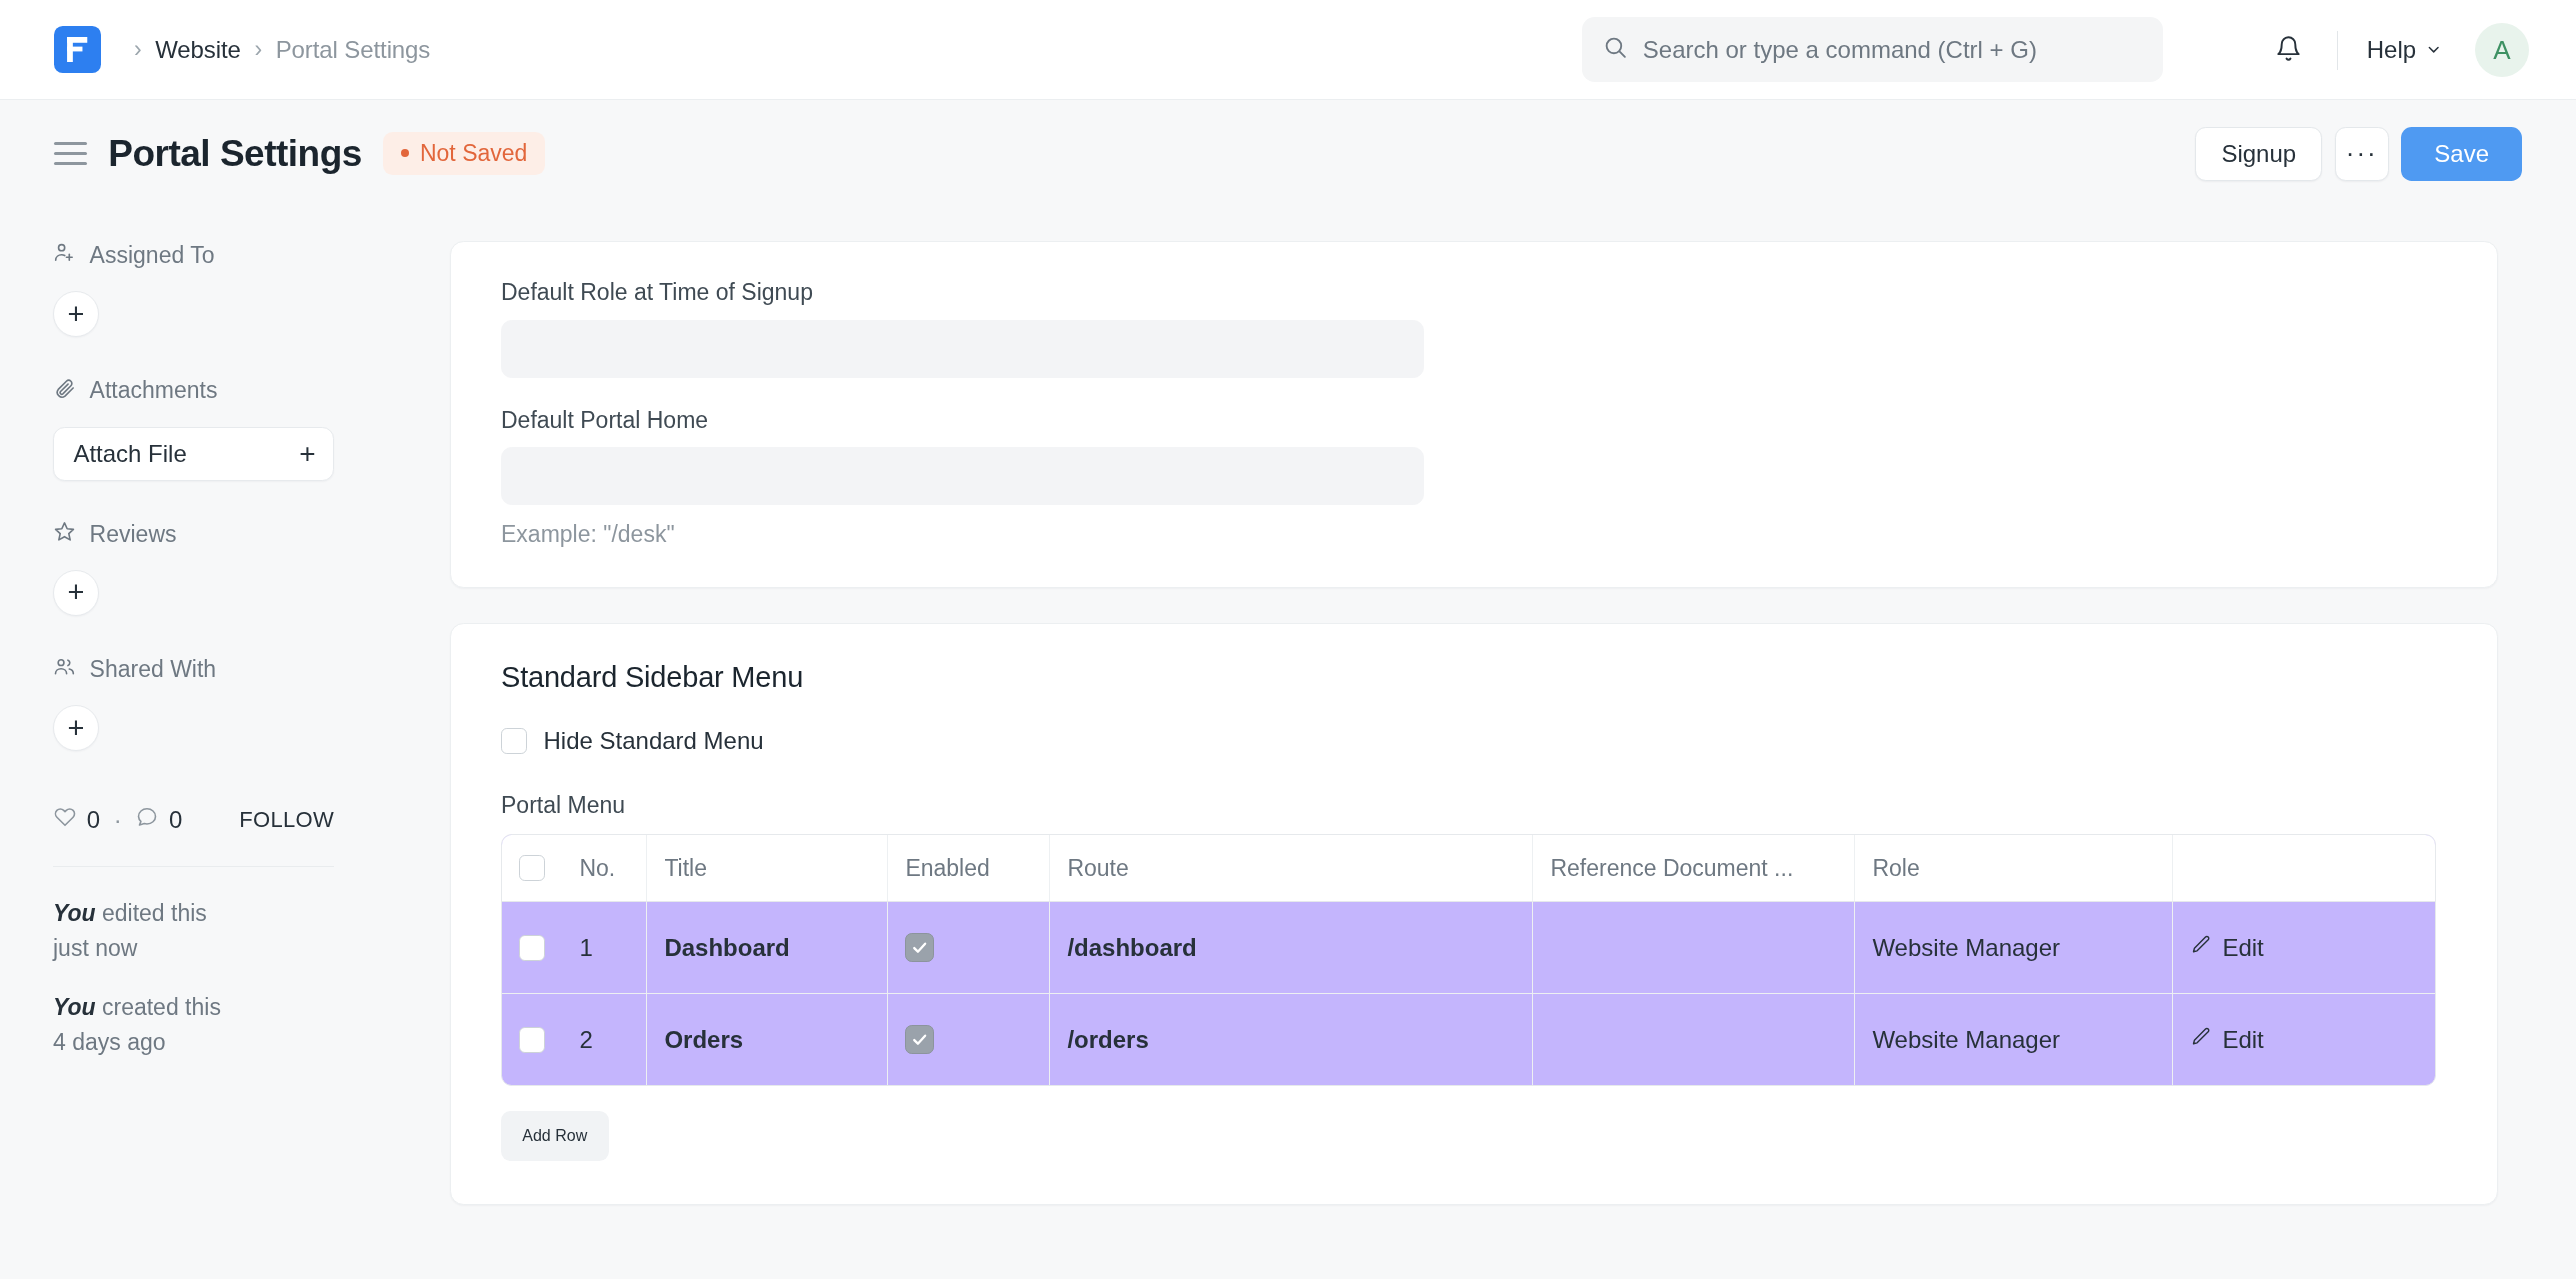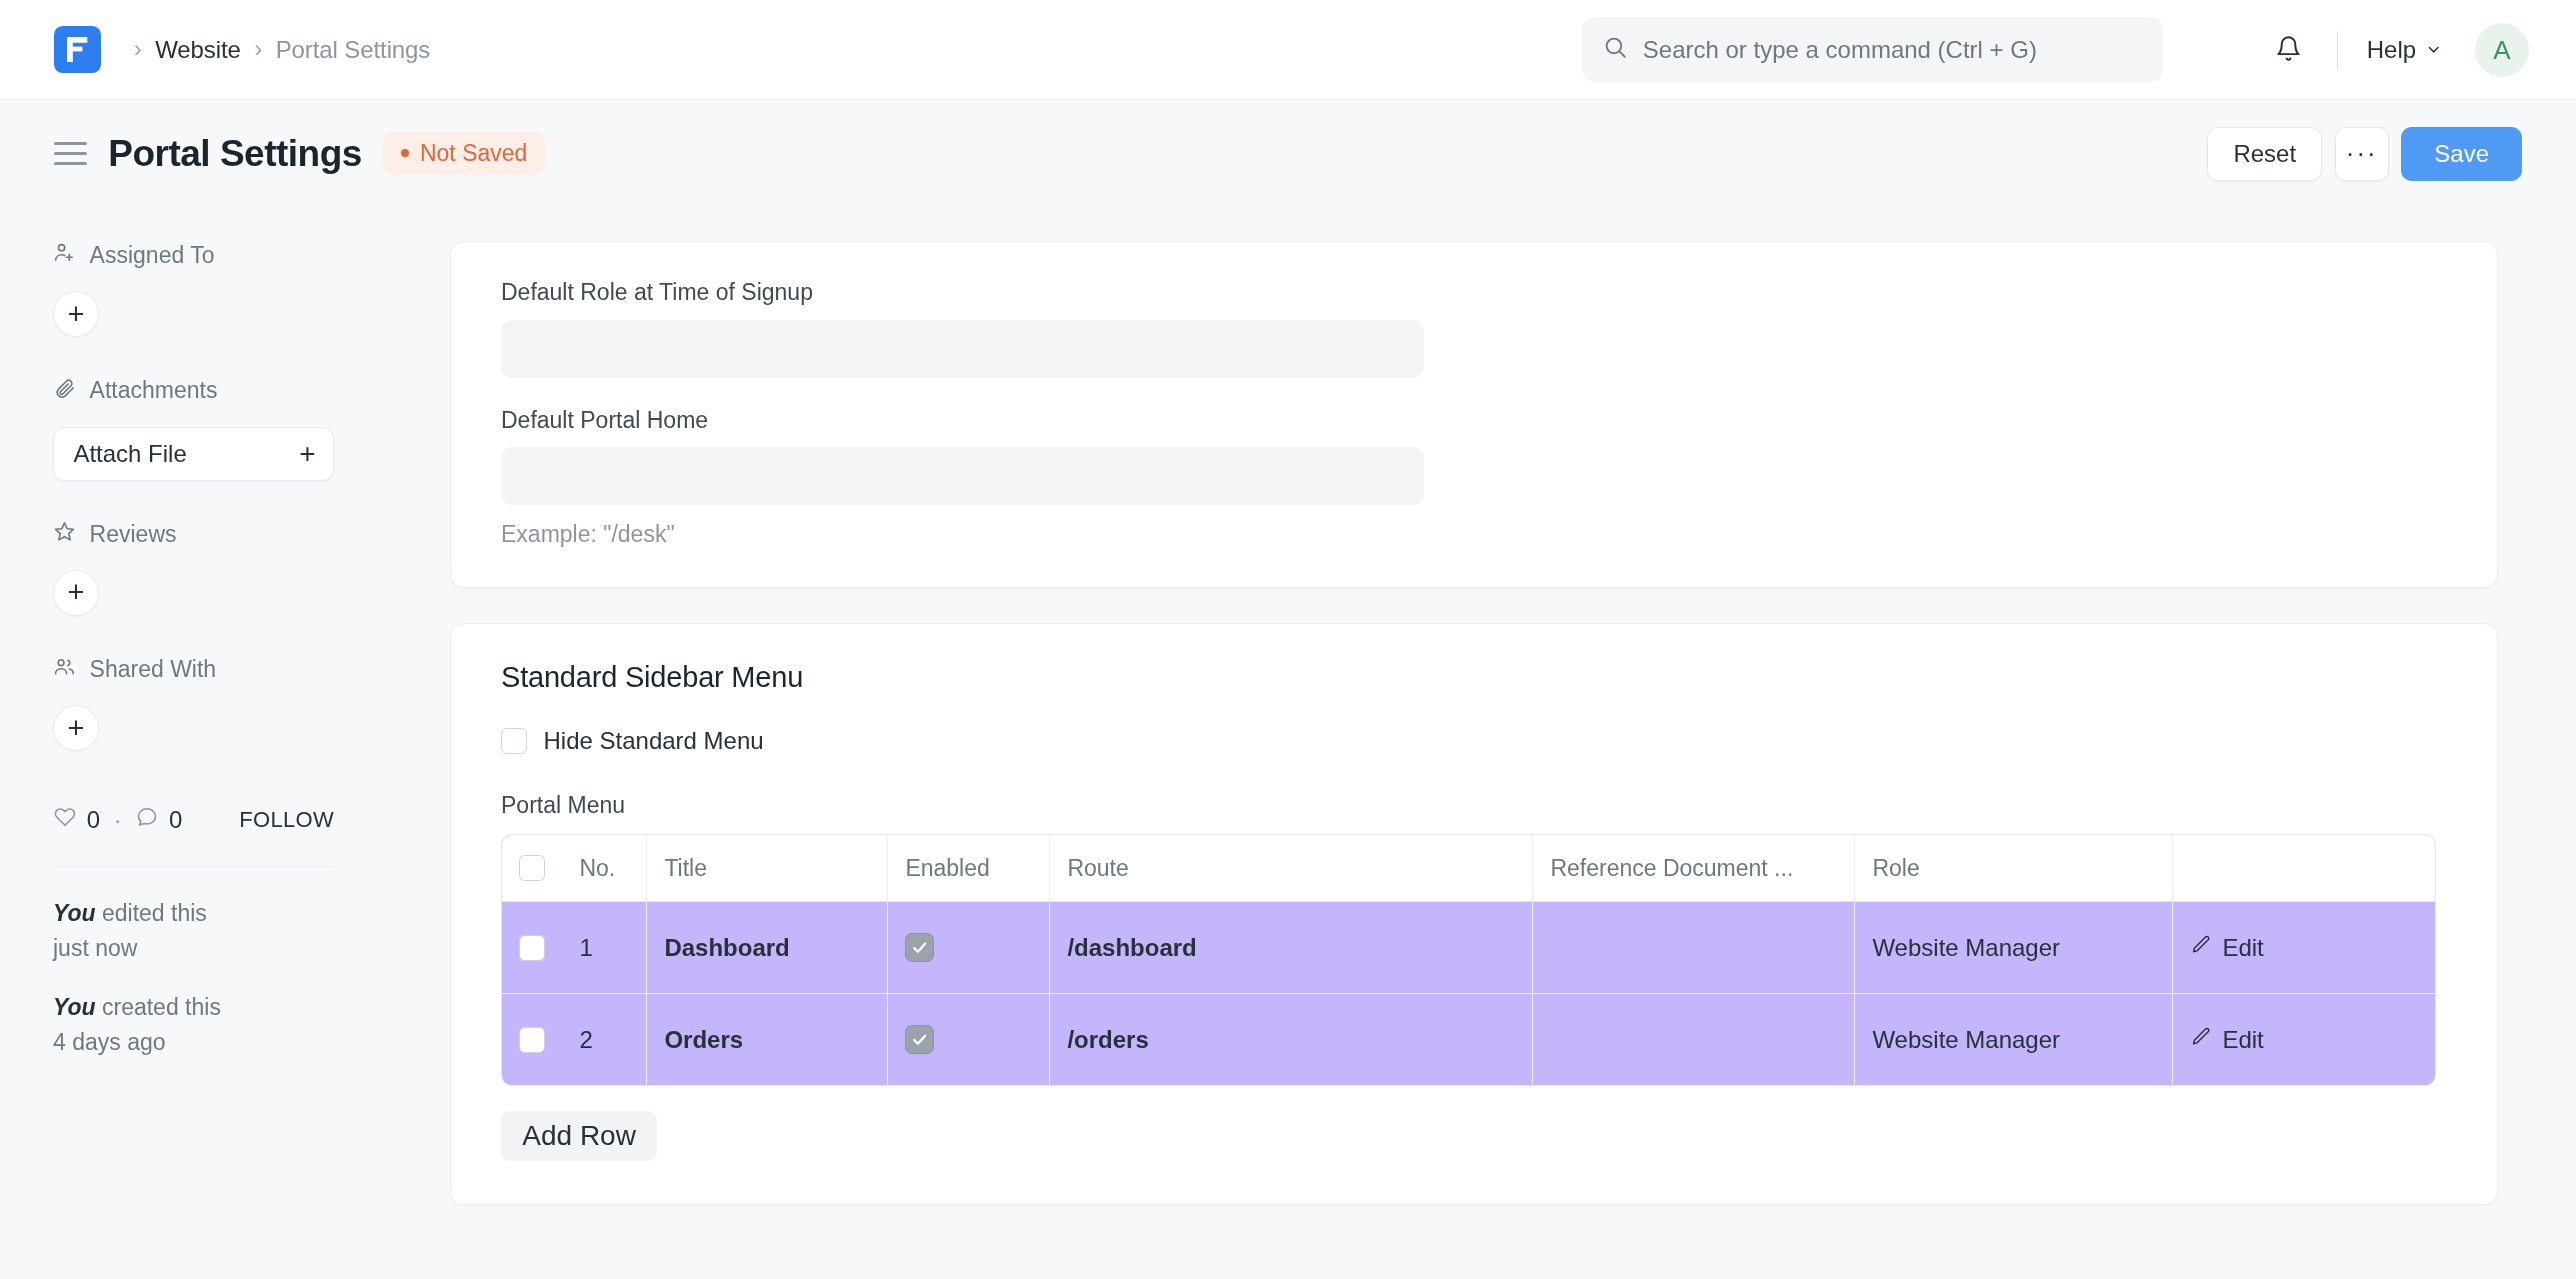--- a/index.html
+++ b/index.html
@@ -244,21 +244,21 @@
     background: #9aa2ab; border: 1px solid #8c949d;
     display: flex; align-items: center; justify-content: center;
   }
   .cbox-on svg { display: block; }
   .edit-link { display: flex; align-items: center; gap: 10.7px; font-size: 24px; color: #27313a; }
   .add-row-btn {
     margin: 25px 0 0 50px;
     height: 50px; padding: 0 21.3px;
     background: #f1f3f5; border: 0; border-radius: 9.7px;
     font-family: "Liberation Sans", sans-serif;
-    font-size: 28px; color: #27313a; cursor: pointer; text-align: right;
+    font-size: 16px; color: #27313a; cursor: pointer; text-align: right;
   }
 </style>
 </head>
 <body>
 
 <div class="navbar">
   <div class="logo">
     <span>
       <svg width="21.3" height="25" viewBox="0 0 22 26">
           <rect x="0" y="0" width="6" height="26" fill="#fff"></rect>
@@ -315,21 +315,21 @@
       <span></span>
       <span></span>
   </div>
   <div class="page-title">Portal Settings</div>
   <div class="badge-notsaved">
     <span class="dot"></span>
     <span>Not Saved</span>
   </div>
 
   <div class="head-actions">
-    <button class="btn btn-white">Reset</button>
+    <button class="btn btn-white">Signup</button>
     <button class="btn btn-ellipsis">···</button>
     <button class="btn btn-primary">Save</button>
   </div>
 </div>
 
 <div class="body-wrap">
 
   <div class="sidebar">
 
     <div class="side-sec">

